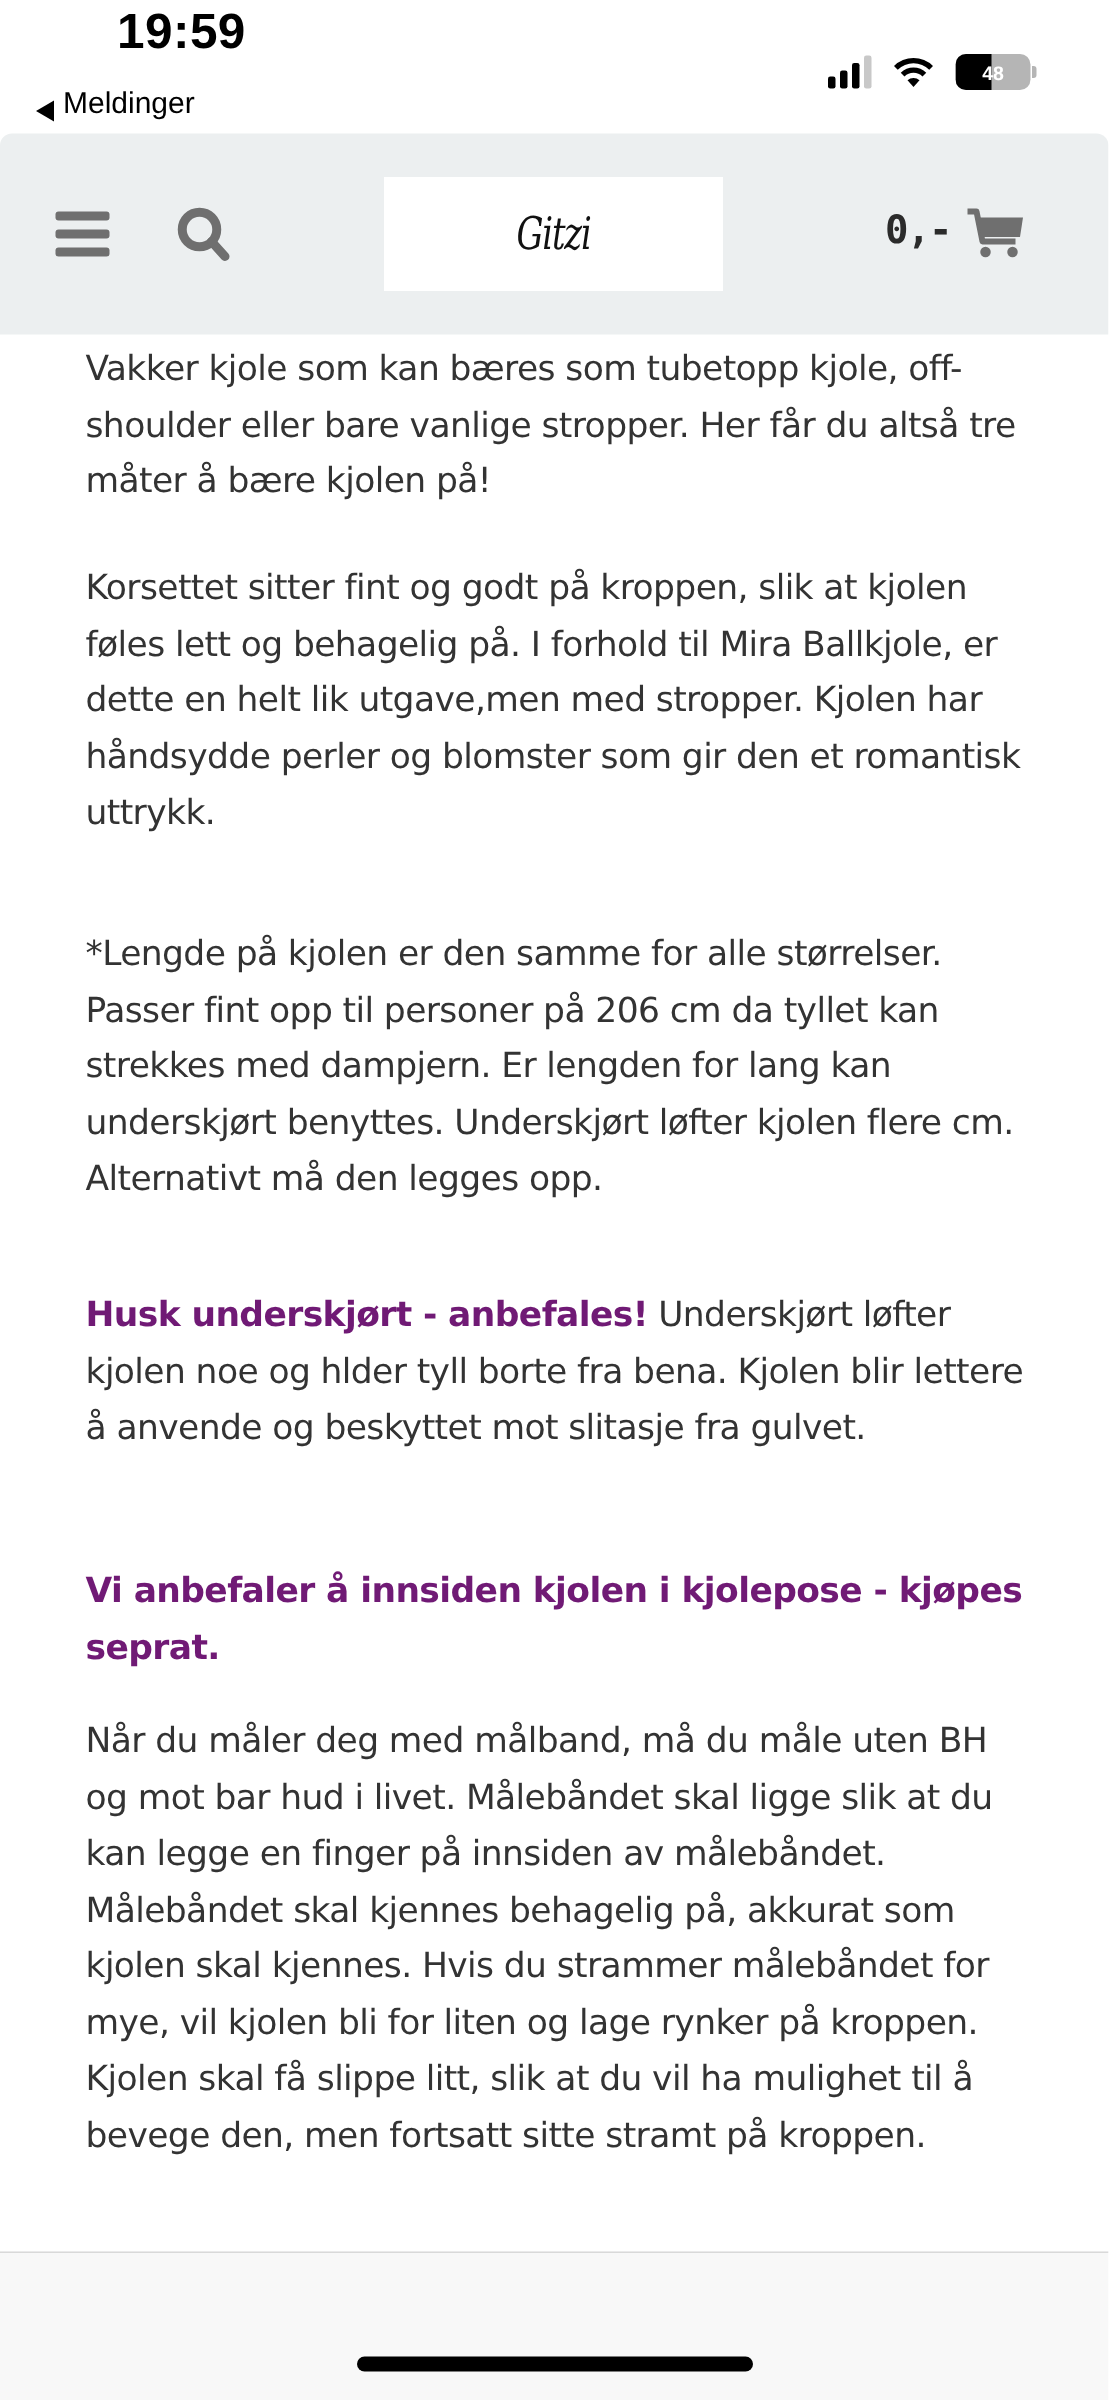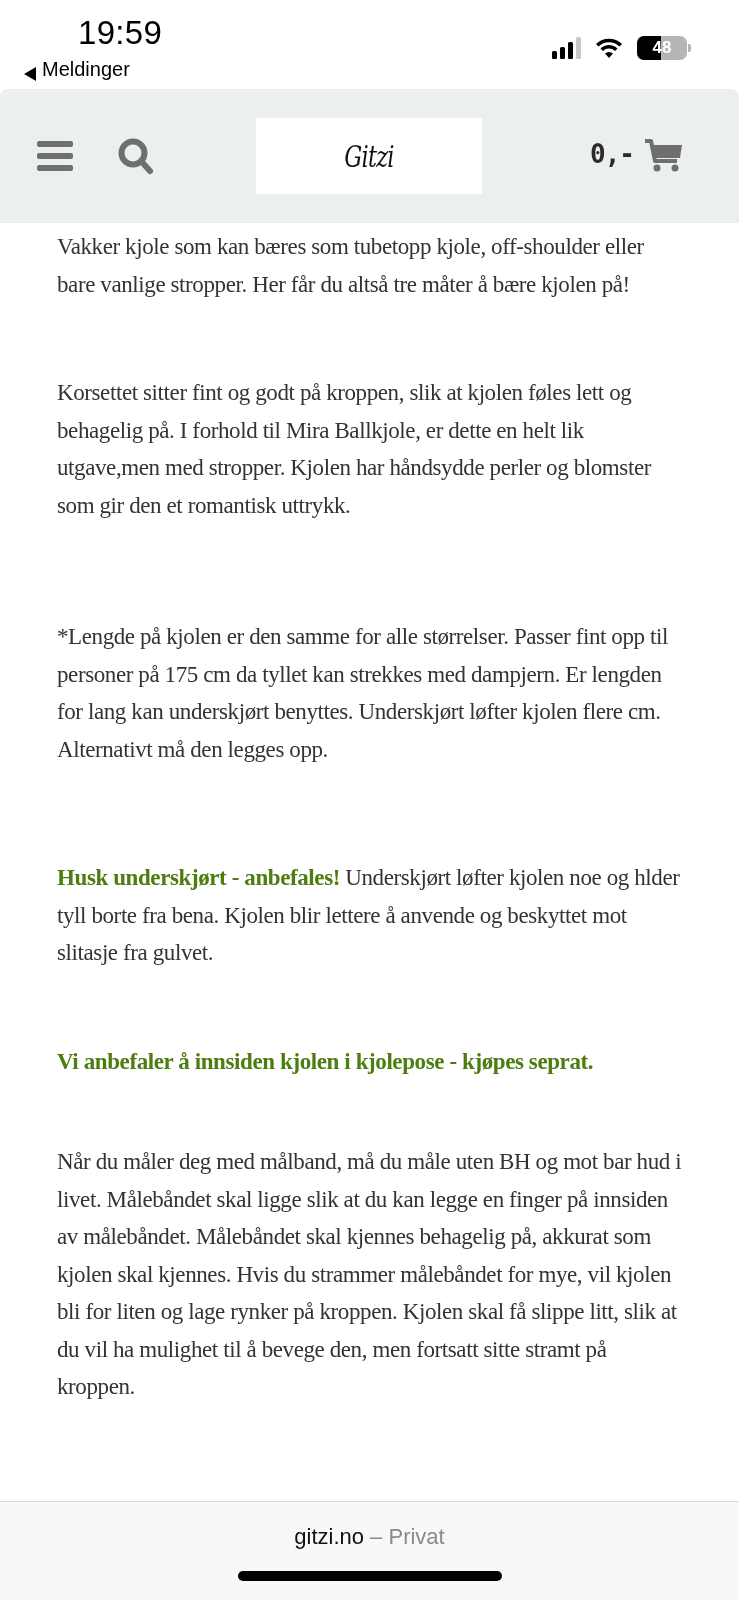--- a/index.html
+++ b/index.html
@@ -1,46 +1,46 @@
 <!DOCTYPE html>
 <html><head>
   <meta charset="utf-8">
   <style>
     * { box-sizing: border-box; margin: 0; padding: 0; }
     html, body { width: 739px; height: 1600px; overflow: hidden; background: #ffffff; }
     body { position: relative; font-family: "Liberation Sans", sans-serif; color: #333333; }
 
     
     .status-bar { position: absolute; top: 0; left: 0; width: 739px; height: 88px; background: #ffffff; }
-    .time { position: absolute; left: 78px; top: 14px; font-size: 33px; font-weight: 400; color: #000; letter-spacing: 0.3px; font-family: "Liberation Sans", sans-serif; }
+    .time { position: absolute; left: 78px; top: 2px; font-size: 33px; font-weight: 700; color: #000; letter-spacing: 0.3px; font-family: "Liberation Sans", sans-serif; }
     .back-link { position: absolute; left: 24px; top: 58px; font-size: 20px; color: #000; display: flex; align-items: flex-end; gap: 6px; }
     .back-arrow { width: 0; height: 0; border-top: 7px solid transparent; border-bottom: 7px solid transparent; border-right: 12px solid #000; display: inline-block; }
     .status-icons { position: absolute; right: 48px; top: 36px; display: flex; align-items: center; gap: 14px; }
     .signal { display: flex; align-items: flex-end; gap: 3px; height: 22px; }
     .signal span { width: 5px; background: #000; border-radius: 1.5px; display: block; }
     .signal span.off { background: #c8c8c8; }
     .battery { position: relative; width: 50px; height: 24px; border-radius: 7px; background: #b5b5b5; overflow: hidden; display: flex; align-items: center; justify-content: center; }
     .battery .fill { position: absolute; left: 0; top: 0; bottom: 0; width: 48%; background: #000; }
-    .battery .pct { position: relative; font-size: 17px; font-weight: 700; color: #fff; font-family: "Liberation Sans", sans-serif; }
+    .battery .pct { position: relative; font-size: 13px; font-weight: 700; color: #fff; font-family: "Liberation Sans", sans-serif; }
     .battery-nub { width: 3px; height: 8px; background: #b5b5b5; border-radius: 0 2px 2px 0; margin-left: -12px; }
 
     
     .site-header { position: absolute; top: 89px; left: 0; width: 739px; height: 134px; background: #eceff0; border-radius: 8px 8px 0 0; }
     .menu-btn { position: absolute; left: 37px; top: 52px; width: 36px; height: 30px; display: flex; flex-direction: column; justify-content: space-between; cursor: pointer; }
     .menu-btn span { display: block; height: 6px; background: #6f6f6f; border-radius: 2px; }
     .search-btn { position: absolute; left: 117px; top: 48px; width: 40px; height: 40px; cursor: pointer; }
     .logo-box { position: absolute; left: 256px; top: 29px; width: 226px; height: 76px; background: #ffffff; display: flex; align-items: center; justify-content: center; }
     .logo-text { font-family: "DejaVu Serif", serif; font-style: italic; font-size: 30px; color: #111; letter-spacing: -1px; transform: scaleX(0.75); }
     .cart-total { position: absolute; left: 590px; top: 50px; font-size: 26px; font-weight: 700; color: #2b2b2b; font-family: "DejaVu Sans Mono", monospace; letter-spacing: -1px; }
     .cart-btn { position: absolute; left: 644px; top: 48px; width: 40px; height: 38px; cursor: pointer; }
 
     
     .content { position: absolute; top: 223px; left: 57px; width: 630px; font-family: "DejaVu Sans", sans-serif; font-size: 23px; line-height: 37.5px; color: #333333; letter-spacing: -0.4px; }
-    .content p { margin-bottom: 16px; font-family: Liberation Serif, serif; }
-    .content b { font-weight: 700; color: #4d7c0f; }
+    .content p { margin-bottom: 16px; }
+    .content b { font-weight: 700; color: #701a75; }
     .p1 { position: absolute; top: 5px; }
     .p2 { position: absolute; top: 137px; margin-top: 14px; }
     .p3 { position: absolute; top: 395px; }
     .p4 { position: absolute; top: 636px; }
     .p5 { position: absolute; top: 820px; }
     .p6 { position: absolute; top: 920px; }
 
     
     .bottom-bar { position: absolute; top: 1501px; left: 0; width: 739px; height: 99px; background: #f8f8f8; border-top: 1px solid #d9d9d9; }
     .url-line { position: absolute; top: 22px; left: 0; width: 739px; text-align: center; font-size: 22px; font-family: "Liberation Sans", sans-serif; }
@@ -97,28 +97,25 @@
     <path d="M1 4 L7 4 L11 24 L33 24" fill="none" stroke="#6f6f6f" stroke-width="4" stroke-linejoin="round"></path>
     <path d="M8 8 L38 8 L36 21 L10 21 Z" fill="#6f6f6f"></path>
     <circle cx="13" cy="31" r="3.5" fill="#6f6f6f"></circle>
     <circle cx="31" cy="31" r="3.5" fill="#6f6f6f"></circle>
   </svg>
 </div>
 
 <div class="content">
   <p class="p1">Vakker kjole som kan bæres som tubetopp kjole, off-shoulder eller bare vanlige stropper. Her får du altså tre måter å bære kjolen på!</p>
   <p class="p2">Korsettet sitter fint og godt på kroppen, slik at kjolen føles lett og behagelig på.  I forhold til Mira Ballkjole, er dette en helt lik utgave,men med stropper. Kjolen har håndsydde perler og blomster som gir den et romantisk uttrykk.</p>
-  <p class="p3">*Lengde på kjolen er den samme for alle størrelser. Passer fint opp til personer på 175 cm da tyllet kan strekkes med dampjern. Er lengden for lang kan underskjørt benyttes. Underskjørt løfter kjolen flere cm. Alternativt må den legges opp.</p>
+  <p class="p3">*Lengde på kjolen er den samme for alle størrelser. Passer fint opp til personer på 206 cm da tyllet kan strekkes med dampjern. Er lengden for lang kan underskjørt benyttes. Underskjørt løfter kjolen flere cm. Alternativt må den legges opp.</p>
   <p class="p4">
     <b>Husk underskjørt - anbefales!</b><span> Underskjørt løfter kjolen noe og hlder tyll borte fra bena. Kjolen blir lettere å anvende og beskyttet mot slitasje fra gulvet.</span>
   </p>
   <p class="p5">
     <b>Vi anbefaler å innsiden kjolen i kjolepose - kjøpes seprat.</b>
   </p>
   <p class="p6">Når du måler deg med målband, må du måle uten BH og mot bar hud i livet. Målebåndet skal ligge slik at du kan legge en finger på innsiden av målebåndet. Målebåndet skal kjennes behagelig på, akkurat som kjolen skal kjennes. Hvis du strammer målebåndet for mye, vil kjolen bli for liten og lage rynker på kroppen. Kjolen skal få slippe litt, slik at du vil ha mulighet til å bevege den, men fortsatt sitte stramt på kroppen.</p>
 </div>
 
 <div class="bottom-bar">
-  <div class="url-line">
-    <span class="url-domain">gitzi.no</span><span class="url-sep"> – </span><span class="url-sep">Privat</span>
-  </div>
   <div class="home-indicator"></div>
 </div>
 
 </body></html>

